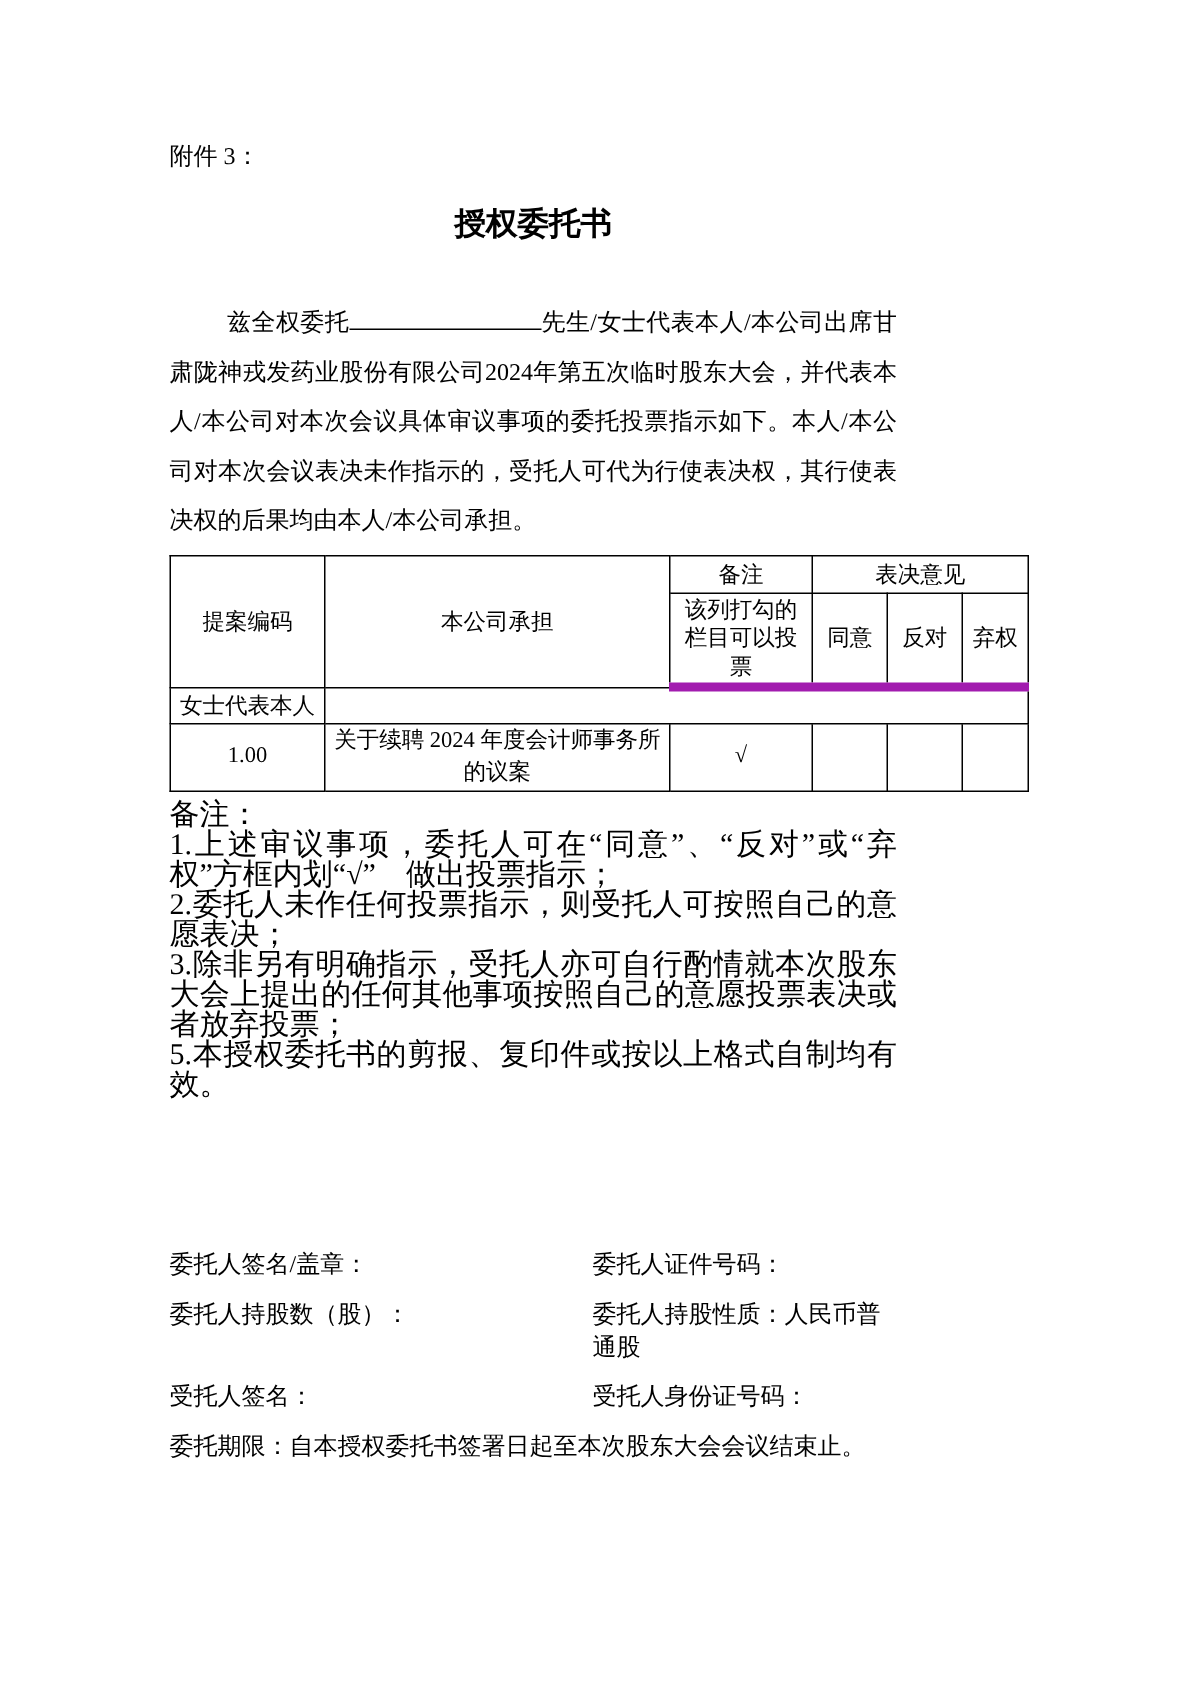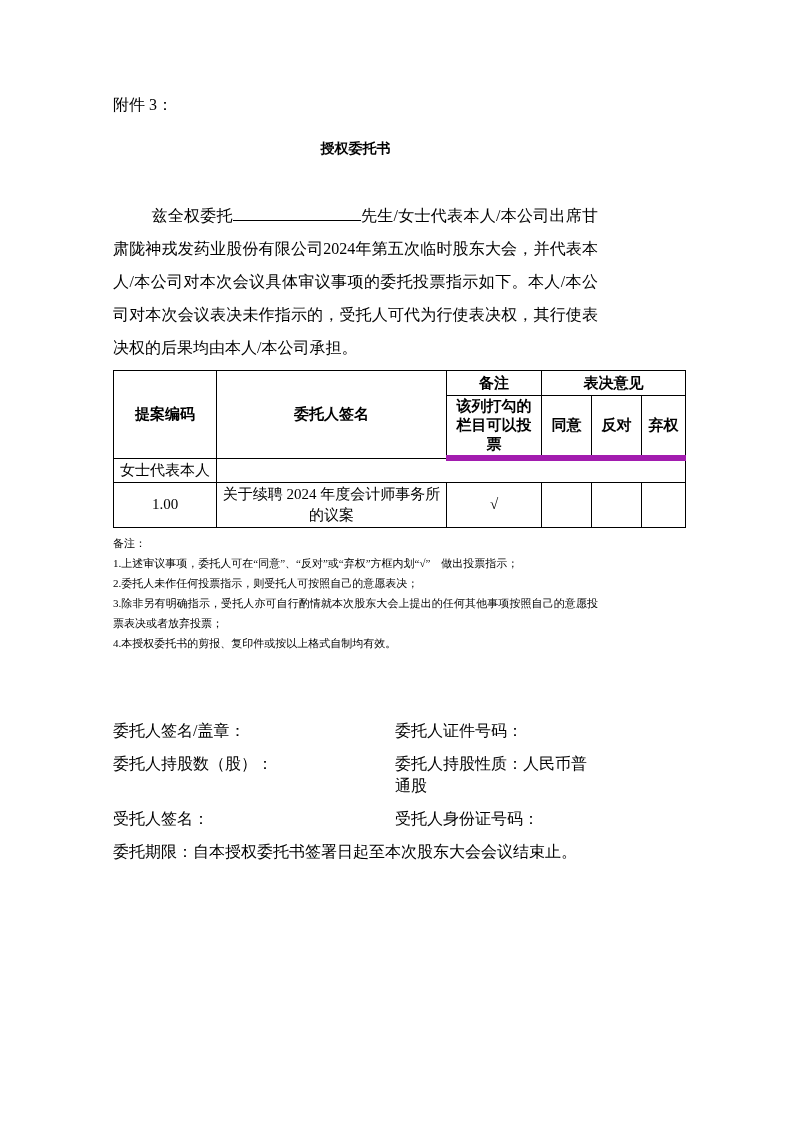--- a/index.html
+++ b/index.html
@@ -19,21 +19,21 @@
     width: 680px;
     height: 1122px;
     padding: 95px 82px 0 113px;
   }
   .attachment {
     font-size: 16px;
     line-height: 20px;
     margin: 0;
   }
   .doc-title {
-    font-size: 14px;
+    font-size: 21px;
     font-weight: bold;
     text-align: center;
     margin: 20px 0 0 0;
     line-height: 28px;
   }
   .intro {
     font-size: 16px;
     line-height: 33px;
     text-align: justify;
     margin: 36px 0 0 0;
@@ -54,36 +54,36 @@
     font-size: 15px;
   }
   table.voting th, table.voting td {
     border: 1px solid #000;
     text-align: center;
     vertical-align: middle;
     padding: 1px 4px;
     box-sizing: border-box;
     overflow: hidden;
   }
-  table.voting th { font-weight: bold; margin-left: 17px; }
+  table.voting th { font-weight: normal; margin-left: 17px; }
   tr.hrow1 th { height: 25px; }
   tr.hrow2 th { height: 42px; border-bottom: 6px solid #a21caf; }
   th.span2 { border-bottom: 2px solid #000; }
   tr.section-row td { height: 24px; text-align: left; padding-left: 6px; }
   tr.data-row td { height: 44px; }
   td.name-cell { text-align: left; padding: 2px 6px; line-height: 21px; }
   .notes {
-    font-size: 11px;
+    font-size: 20px;
     line-height: 20px;
     text-align: justify;
     margin-top: 5px;
   }
   .notes p { margin: 0; }
   .sig-block {
-    margin-top: 67px;
+    margin-top: 100px;
     font-size: 16px;
   }
   .sig-row {
     display: flex;
     line-height: 22px;
     margin-bottom: 11px;
   }
   .sig-left { width: 282px; flex: 0 0 282px; }
   .sig-right { flex: 1; }
   .sig-single { line-height: 22px; margin-bottom: 11px; }
@@ -104,21 +104,21 @@
       <col style="width:103px">
       <col style="width:230px">
       <col style="width:95px">
       <col style="width:50px">
       <col style="width:50px">
       <col style="width:44px">
     </colgroup>
     <tbody>
       <tr class="hrow1">
         <th rowspan="2" class="span2">提案编码</th>
-        <th rowspan="2" class="span2">委托人签名</th>
+        <th rowspan="2" class="span2">本公司承担</th>
         <th>备注</th>
         <th colspan="3">表决意见</th>
       </tr>
       <tr class="hrow2">
         <th>该列打勾的栏目可以投票</th>
         <th>同意</th>
         <th>反对</th>
         <th>弃权</th>
       </tr>
       <tr class="section-row">
@@ -134,21 +134,21 @@
         <td></td>
       </tr>
     </tbody>
   </table>
 
   <div class="notes">
     <p>备注：</p>
     <p>1.上述审议事项，委托人可在“同意”、“反对”或“弃权”方框内划“√”　做出投票指示；</p>
     <p>2.委托人未作任何投票指示，则受托人可按照自己的意愿表决；</p>
     <p>3.除非另有明确指示，受托人亦可自行酌情就本次股东大会上提出的任何其他事项按照自己的意愿投票表决或者放弃投票；</p>
-    <p>4.本授权委托书的剪报、复印件或按以上格式自制均有效。</p>
+    <p>5.本授权委托书的剪报、复印件或按以上格式自制均有效。</p>
   </div>
 
   <div class="sig-block">
     <div class="sig-row">
       <span class="sig-left">委托人签名/盖章：</span>
       <span class="sig-right">委托人证件号码：</span>
     </div>
     <div class="sig-row">
       <span class="sig-left">委托人持股数（股）：</span>
       <span class="sig-right">委托人持股性质：人民币普通股</span>

